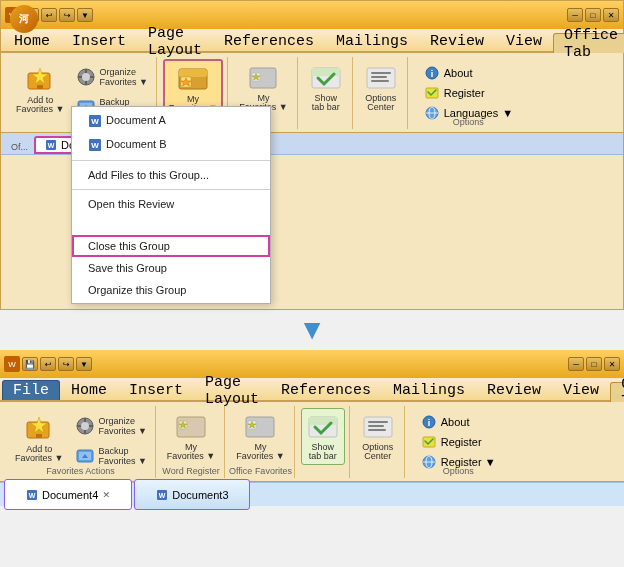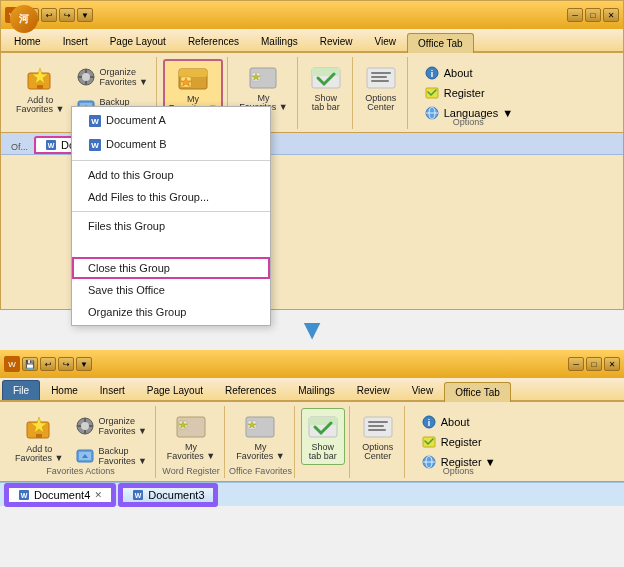--- a/index.html
+++ b/index.html
@@ -60,28 +60,29 @@
     .ribbon-tabs {
       background: linear-gradient(to bottom, #fcebd0, #f5d890);
       height: 24px;
       display: flex;
       align-items: flex-end;
       padding: 0 2px;
       border-bottom: 2px solid #c8a050;
     }
     .tab-item {
       padding: 3px 10px;
-      font-size: 10px;
+      font-size: 15px;
       cursor: pointer;
       border: 1px solid transparent;
       border-bottom: none;
       border-radius: 3px 3px 0 0;
       height: 20px;
       display: flex; align-items: center;
       background: transparent;
+      font-family: Liberation Mono, monospace;
     }
     .tab-item.active {
       background: #f5e6c0;
       border-color: #c8a050;
       border-bottom: 2px solid #f5e6c0;
       margin-bottom: -2px;
       font-weight: 500;
     }
     .tab-item.office-tab {
       background: #e8d090;
@@ -240,27 +241,27 @@
       background: #d0e4f8;
       height: 24px;
       display: flex;
       align-items: center;
       padding: 0 4px;
       gap: 2px;
       border-top: 1px solid #a0c0e0;
     }
     .bottom-doc-tab {
       display: flex; align-items: center; gap: 3px;
-      padding: 2px 8px;
+      padding: 2px 20px;
       font-size: 11px;
       background: linear-gradient(to bottom, #e8f4ff, #c8dff5);
-      border: 5px solid #8b5cf6;
+      border: 1px solid #8b5cf6;
       border-radius: 3px;
       cursor: pointer;
-      height: 24px;
+      height: 31px;
     }
     .bottom-doc-tab.active {
       background: white;
     }
     .close-x {
       font-size: 9px; color: #606060; cursor: pointer;
       width: 10px; height: 10px; display: flex; align-items: center; justify-content: center;
     }
 
     
@@ -468,26 +469,25 @@
         <text x="7" y="10" text-anchor="middle" fill="white" font-size="8" font-weight="bold">W</text>
       </svg>Document A
     </div>
     <div class="dropdown-item">
       <svg width="14" height="14" style="vertical-align:middle;margin-right:4px;" viewBox="0 0 14 14">
         <rect x="1" y="1" width="12" height="12" rx="1" fill="#4070c0"></rect>
         <text x="7" y="10" text-anchor="middle" fill="white" font-size="8" font-weight="bold">W</text>
       </svg>Document B
     </div>
     <div class="dropdown-divider"></div>
-    <div class="dropdown-item">Add to this Group</div>
     <div class="dropdown-item">Add Files to this Group...</div>
     <div class="dropdown-divider"></div>
-    <div class="dropdown-item">Files this Group</div>
+    <div class="dropdown-item">Open this Review</div>
     <div class="dropdown-item highlighted pink-outline">Close this Group</div>
-    <div class="dropdown-item">Save this Office</div>
+    <div class="dropdown-item">Save this Group</div>
     <div class="dropdown-item">Organize this Group</div>
   </div>
 </div>
 
 <div class="arrow-section">
   <span style="font-size:28px; color:#4090d0;">▼</span>
 </div>
 
 <div class="bottom-section">
 

